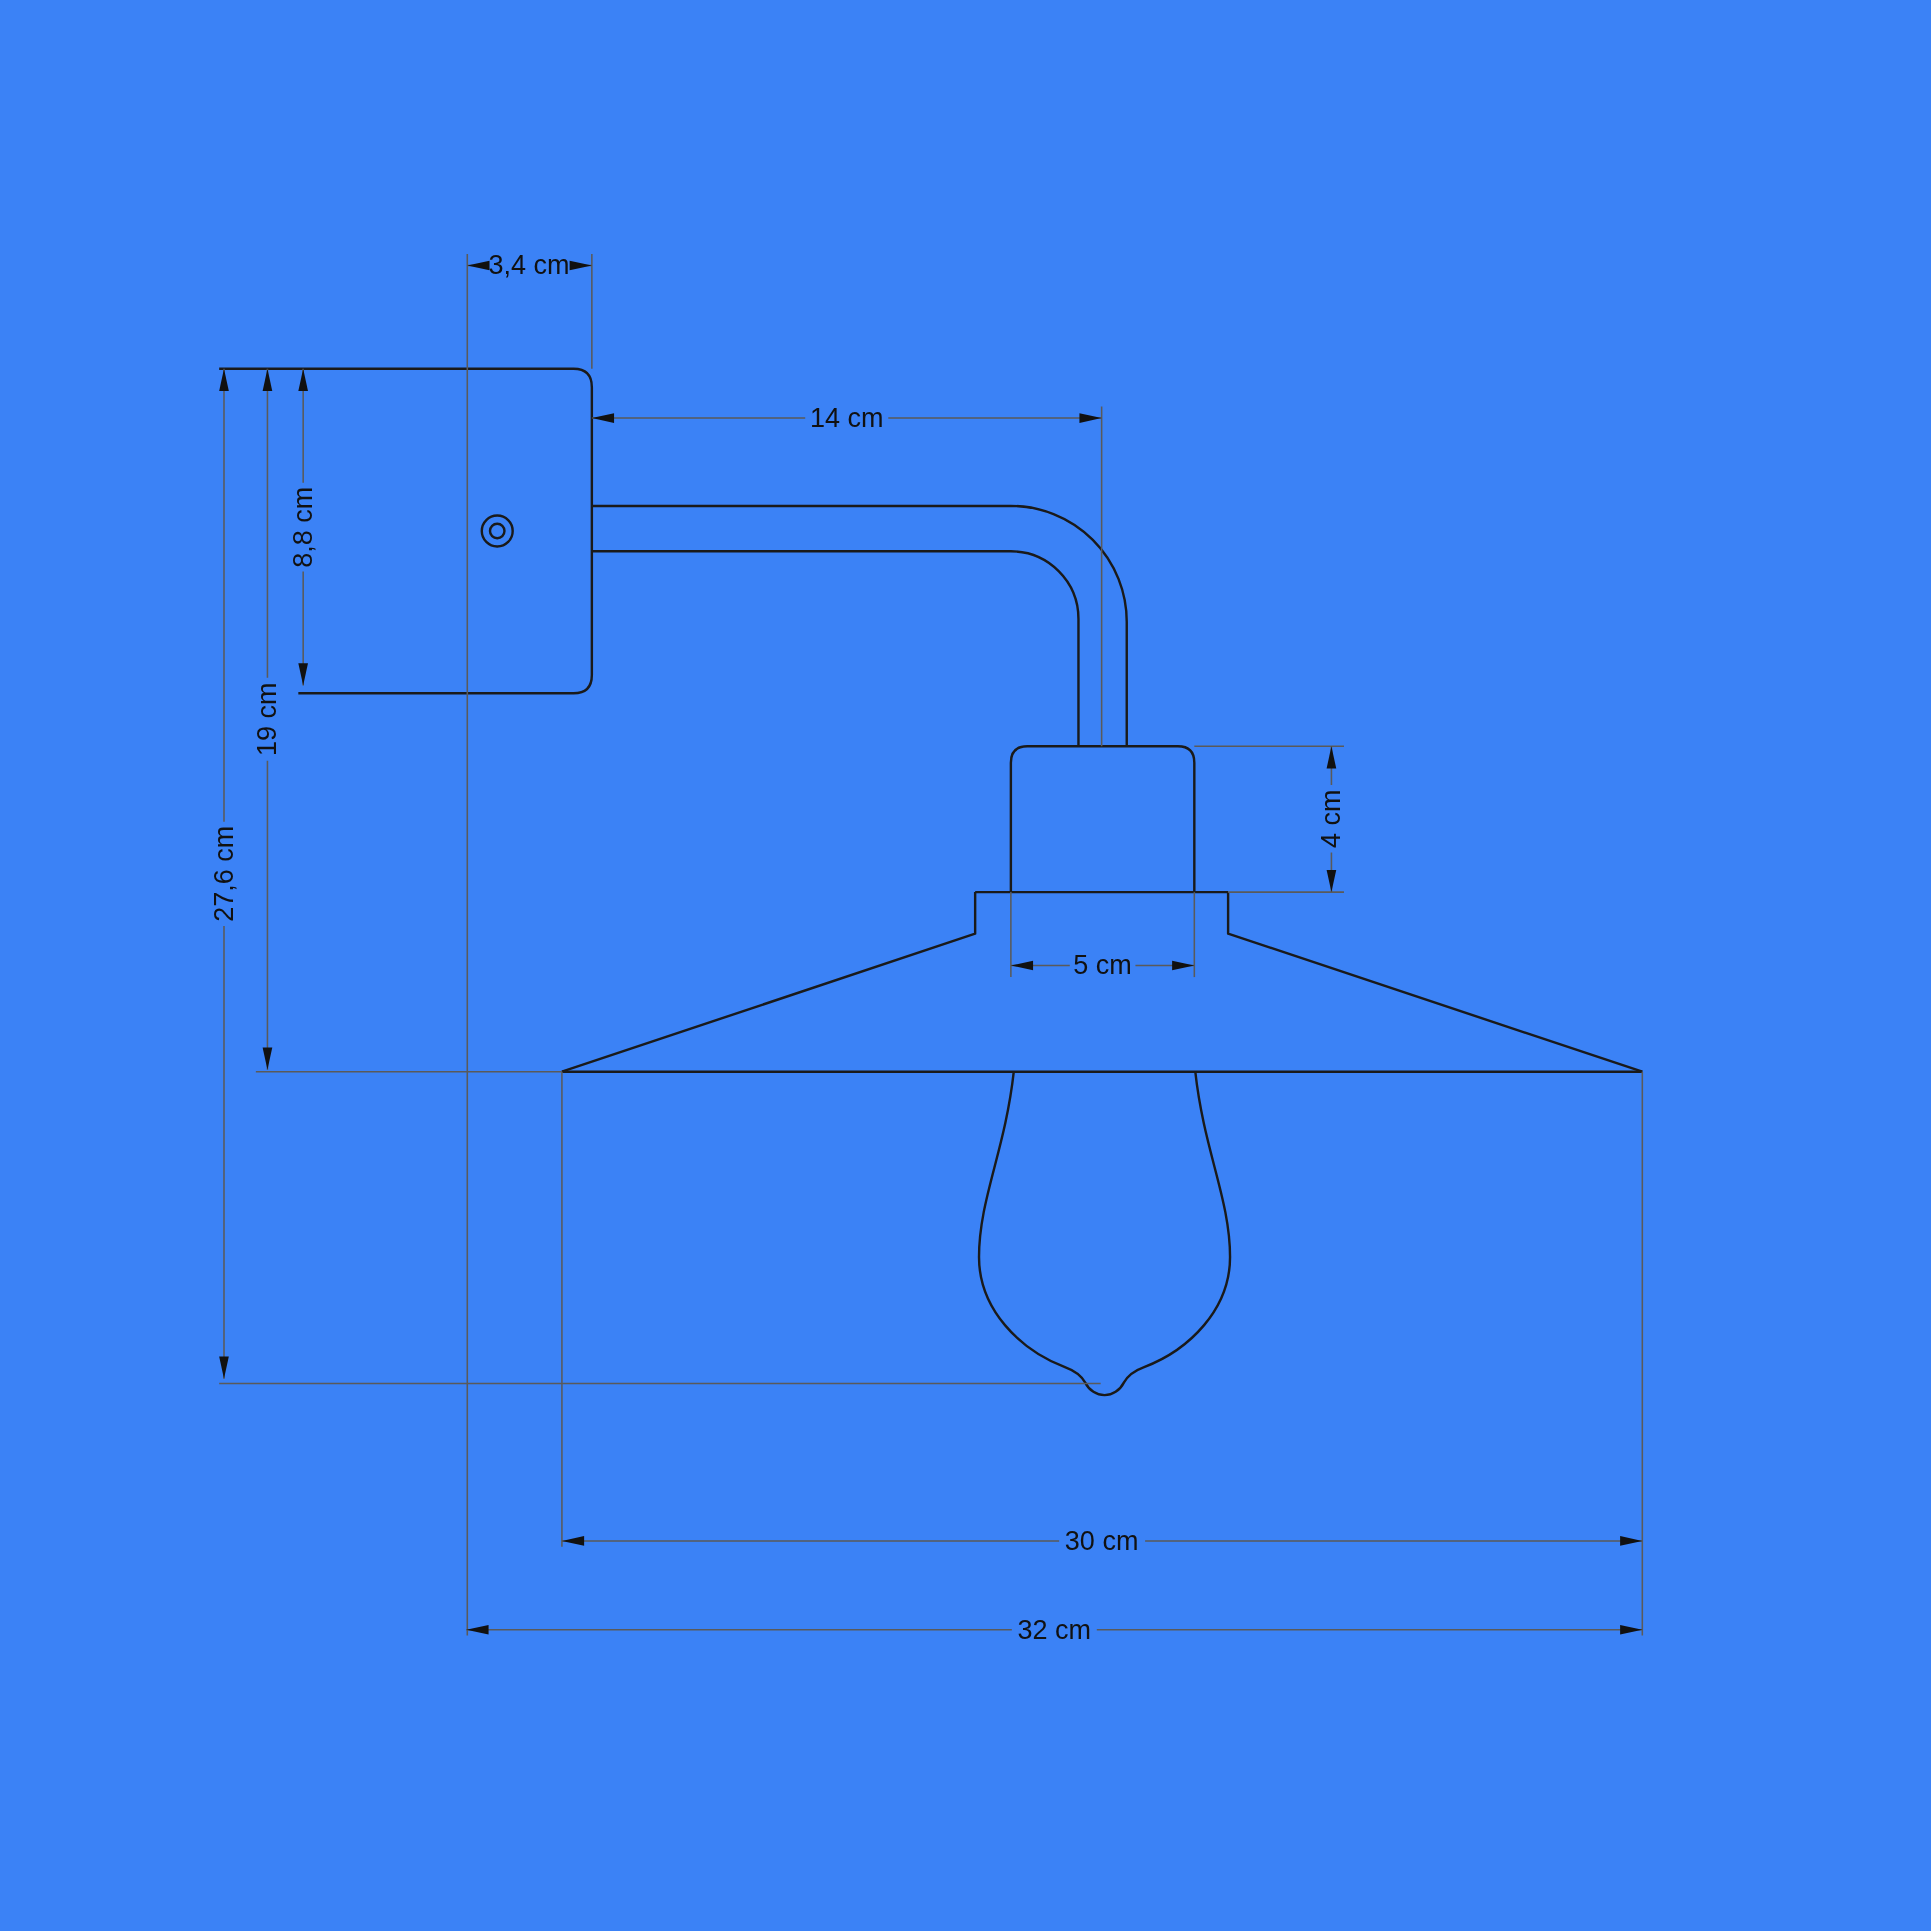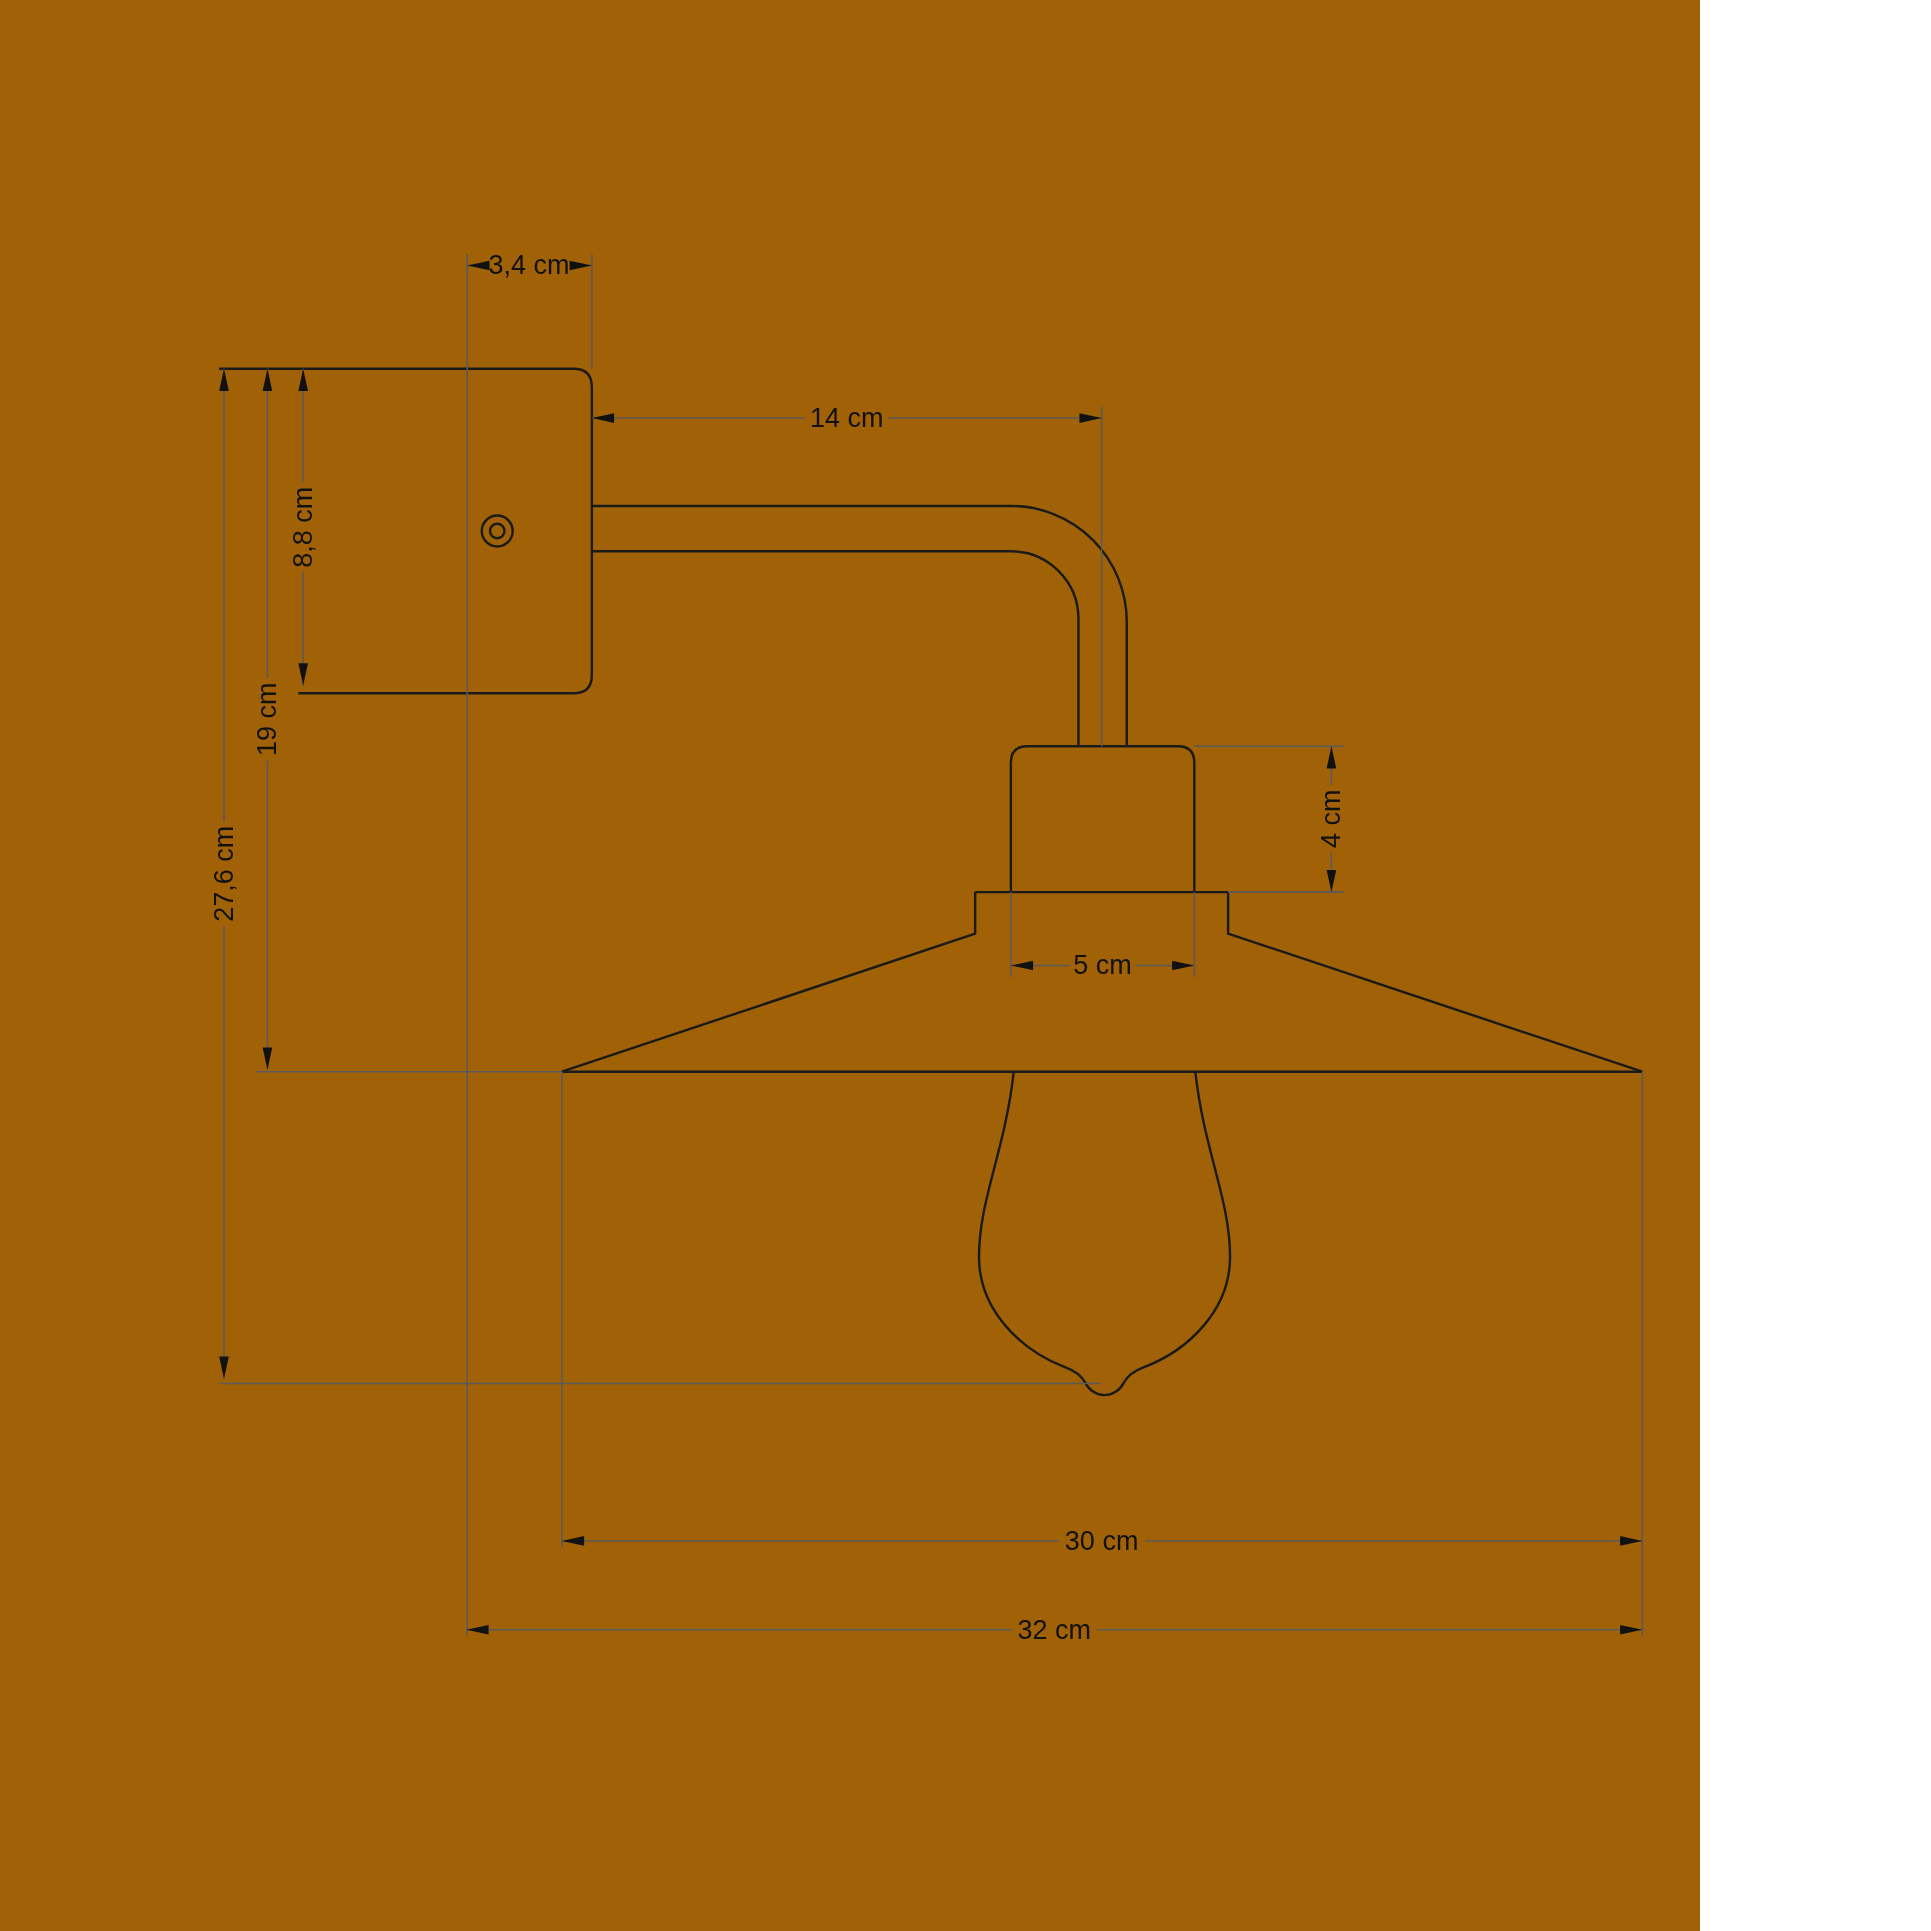--- a/index.html
+++ b/index.html
@@ -1,23 +1,23 @@
 <!DOCTYPE html>
 <html><head>
 <meta charset="utf-8">
 <style>
   html, body {
     margin: 0;
     padding: 0;
     background: #ffffff;
   }
   .canvas {
-    width: 1700px;
+    width: 1931px;
     height: 1931px;
-    background: #a16207;
+    background: #3b82f6;
     position: relative;
     text-align: right;
   }
   svg { display: block; }
   .outline {
     fill: none;
     stroke: #1a1a1a;
     stroke-width: 2.5;
     stroke-linejoin: round;
     stroke-linecap: butt;

